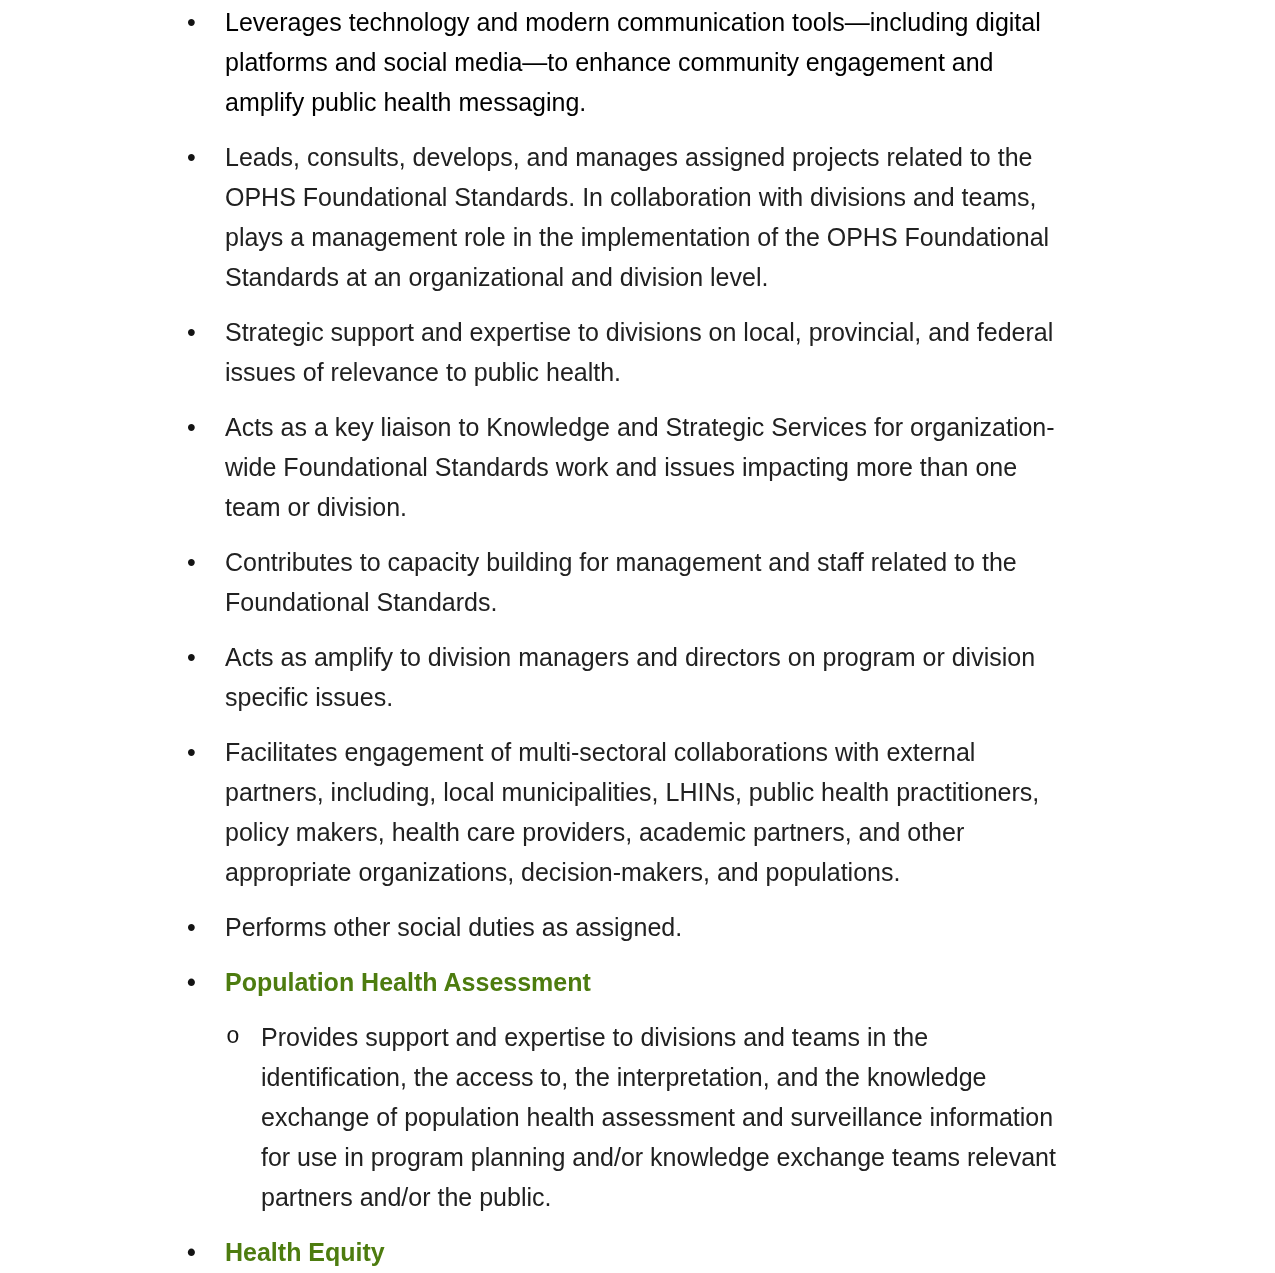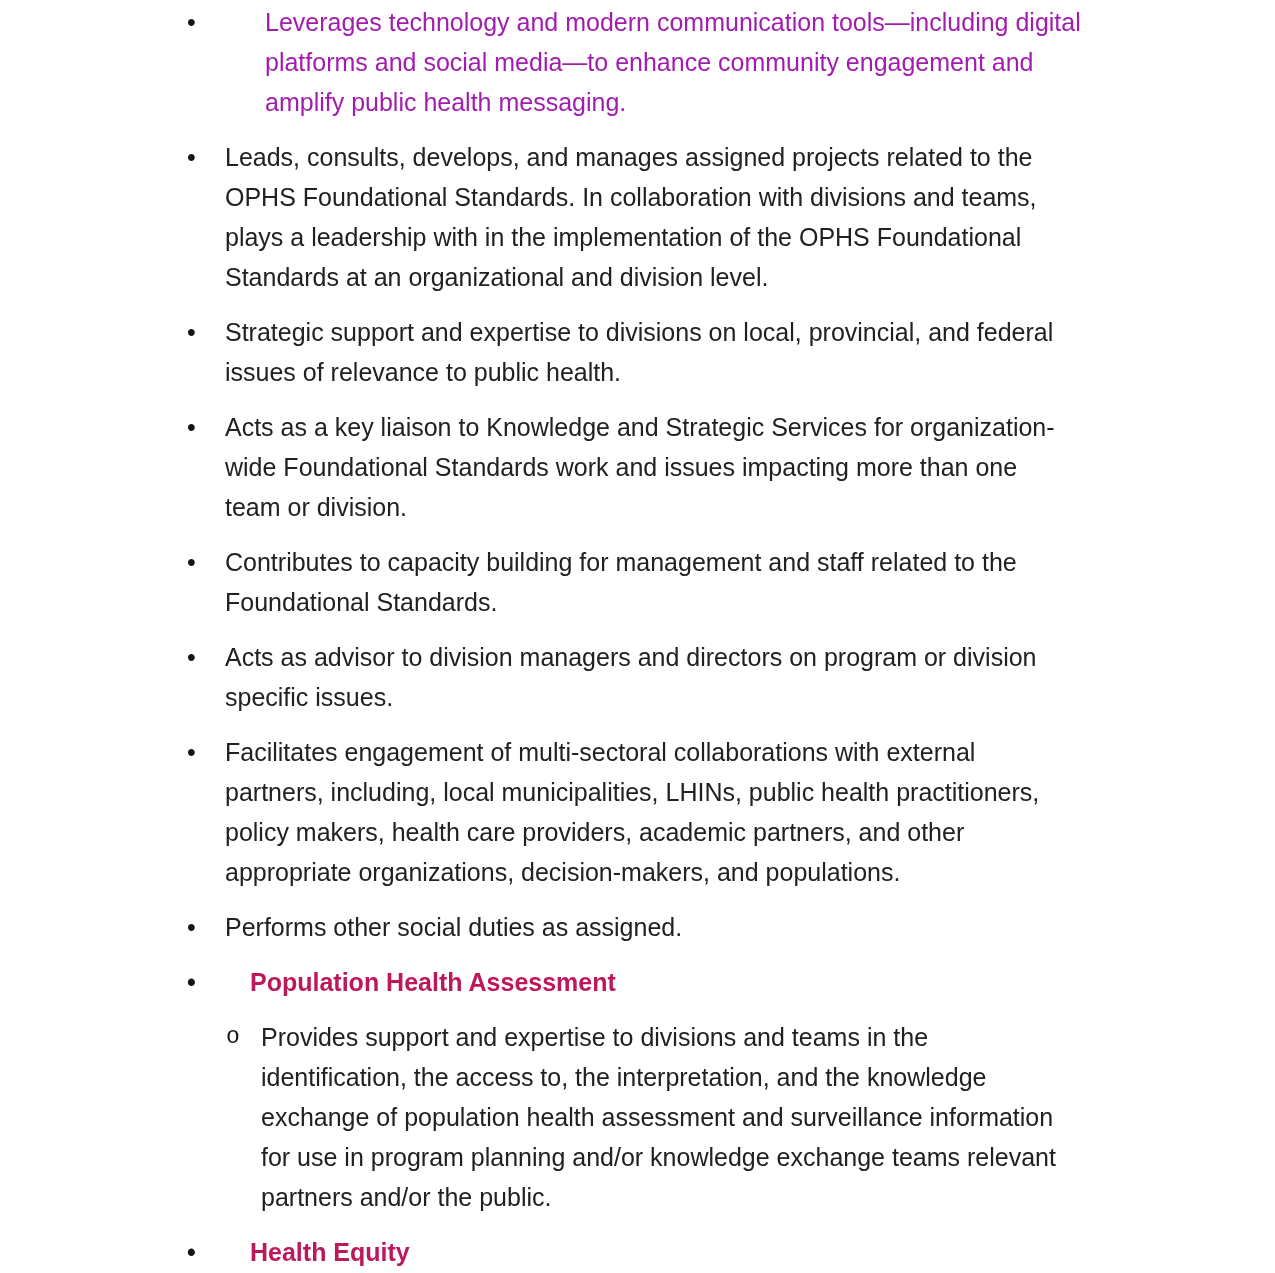--- a/index.html
+++ b/index.html
@@ -37,41 +37,41 @@
   }
   .item.lvl2 .marker {
     left: 76px;
     font-family: "Liberation Mono", "DejaVu Sans Mono", monospace;
     font-size: 23px;
   }
   .item-text {
     white-space: pre-line;
     max-width: 910px;
   }
-  .muted .item-text { color: #a21caf; margin-left: 40px; }
-  .bold .item-text { font-weight: bold; color: #be185d; margin-left: 25px; }
+  .muted .item-text { color: #000000; }
+  .bold .item-text { font-weight: bold; color: #4d7c0f; }
   .bold .marker { font-weight: bold; }
 </style>
 </head>
 <body>
 
 <div class="page">
 
   <div class="item lvl1 muted">
     <span class="marker">•</span>
     <div class="item-text">Leverages technology and modern communication tools—including digital
 platforms and social media—to enhance community engagement and
 amplify public health messaging.</div>
   </div>
 
   <div class="item lvl1">
     <span class="marker">•</span>
     <div class="item-text">Leads, consults, develops, and manages assigned projects related to the
 OPHS Foundational Standards. In collaboration with divisions and teams,
-plays a leadership with in the implementation of the OPHS Foundational
+plays a management role in the implementation of the OPHS Foundational
 Standards at an organizational and division level.</div>
   </div>
 
   <div class="item lvl1">
     <span class="marker">•</span>
     <div class="item-text">Strategic support and expertise to divisions on local, provincial, and federal
 issues of relevance to public health.</div>
   </div>
 
   <div class="item lvl1">
@@ -82,21 +82,21 @@
   </div>
 
   <div class="item lvl1">
     <span class="marker">•</span>
     <div class="item-text">Contributes to capacity building for management and staff related to the
 Foundational Standards.</div>
   </div>
 
   <div class="item lvl1">
     <span class="marker">•</span>
-    <div class="item-text">Acts as advisor to division managers and directors on program or division
+    <div class="item-text">Acts as amplify to division managers and directors on program or division
 specific issues.</div>
   </div>
 
   <div class="item lvl1">
     <span class="marker">•</span>
     <div class="item-text">Facilitates engagement of multi-sectoral collaborations with external
 partners, including, local municipalities, LHINs, public health practitioners,
 policy makers, health care providers, academic partners, and other
 appropriate organizations, decision-makers, and populations.</div>
   </div>

